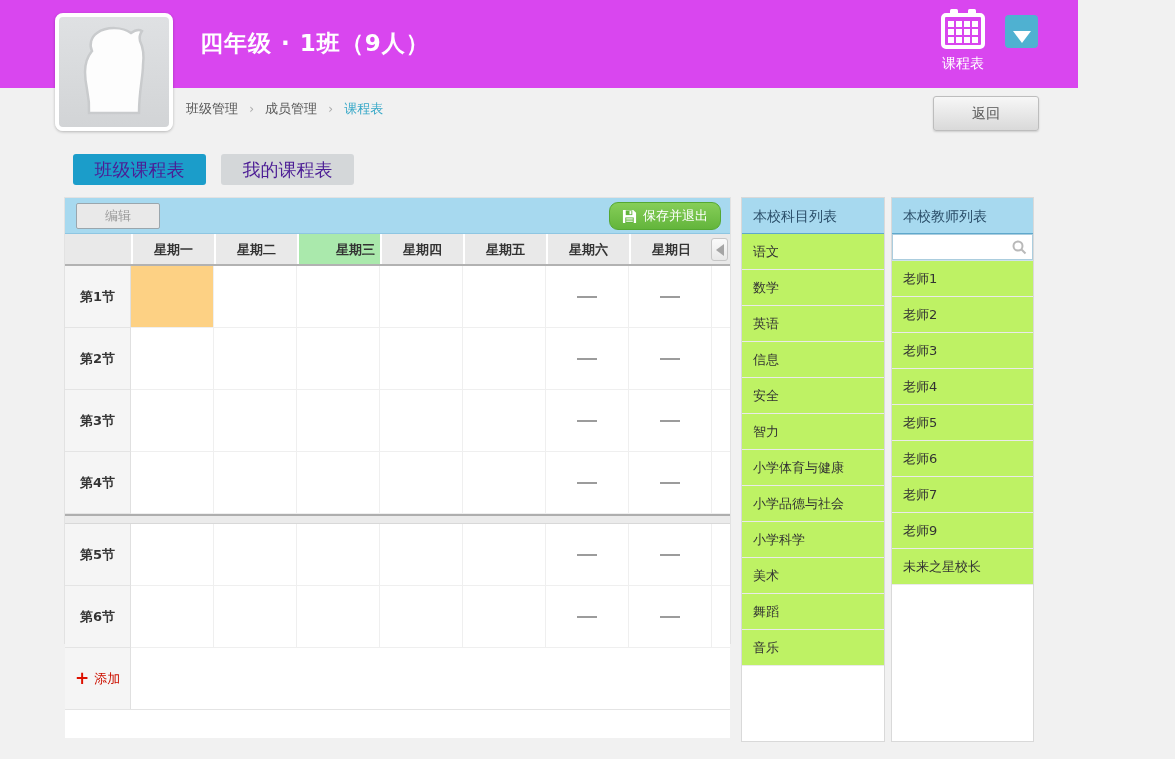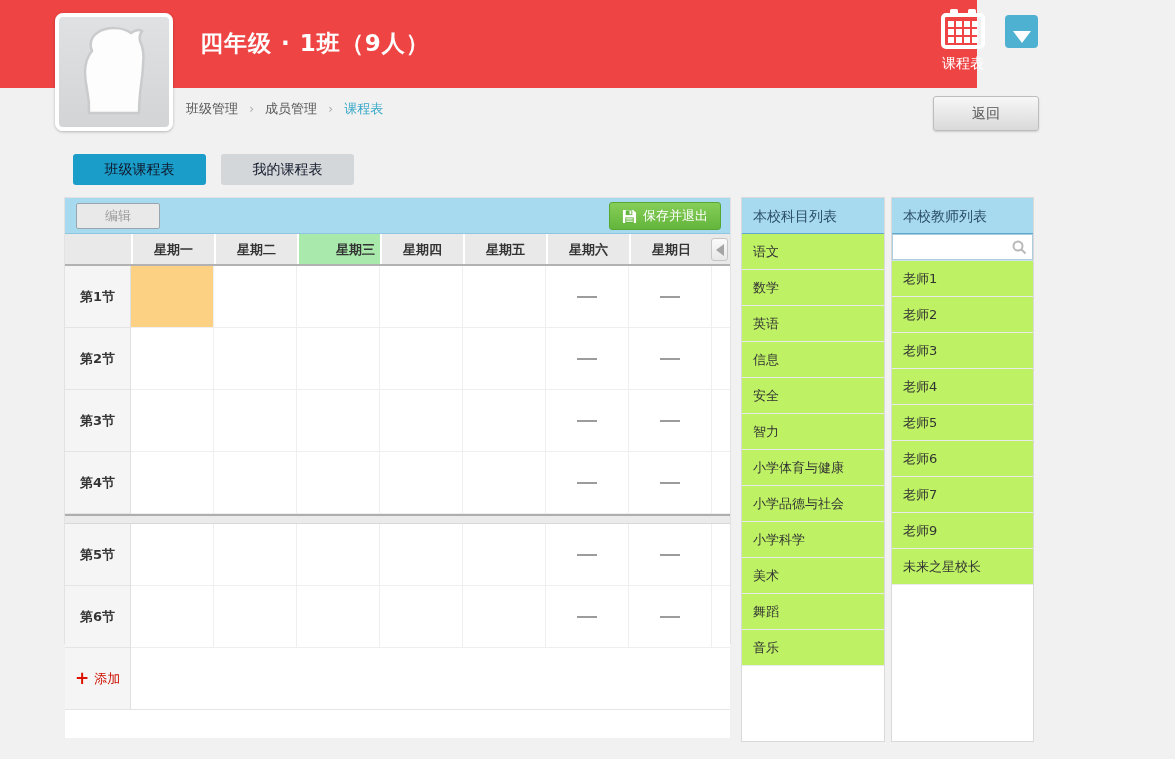--- a/index.html
+++ b/index.html
@@ -5,22 +5,22 @@
   * { margin:0; padding:0; box-sizing:border-box; }
   html,body { width:1175px; height:759px; }
   body {
     font-family:"DejaVu Sans","Liberation Sans",sans-serif;
     background:#f1f1f1;
     position:relative;
     overflow:hidden;
   }
   
   .topbar {
-    position:absolute; left:0; top:0; width:977px; height:88px;
-    background:#ef4444;
+    position:absolute; left:0; top:0; width:1078px; height:88px;
+    background:#d946ef;
   }
   .avatar {
     position:absolute; left:55px; top:13px; width:118px; height:118px;
     background:linear-gradient(#dfe1e3,#d2d4d6);
     border:4px solid #fff; border-radius:8px;
     box-shadow:0 1px 3px rgba(0,0,0,.25);
     z-index:5; overflow:hidden;
   }
   .avatar svg { display:block; width:100%; height:100%; }
   .page-title {
@@ -49,21 +49,21 @@
     background:linear-gradient(#f7f7f7,#d9d9d9);
     border:1px solid #bdbdbd; border-radius:3px;
     font-size:14px; color:#555; cursor:pointer;
     box-shadow:0 1px 2px rgba(0,0,0,.15);
     font-family:inherit;
   }
   
   .tabs { position:absolute; left:73px; top:154px; display:flex; gap:15px; }
   .tab {
     width:133px; height:31px; border:none; border-radius:3px;
-    font-size:14px; color:#0f172a; cursor:pointer; font-family:Liberation Serif, serif;
+    font-size:18px; color:#4c1d95; cursor:pointer; font-family:Liberation Serif, serif;
   }
   .tab.active { background:#1b9dca; }
   .tab.inactive { background:#d4d7d9; }
   
   .content { position:absolute; left:0; top:197px; width:1175px; height:545px; }
   .schedule-panel {
     position:absolute; left:64px; top:0; width:667px; height:447px;
     background:#fff; border:1px solid #e2e2e2;
   }
   .toolbar {
@@ -71,21 +71,21 @@
     border-bottom:1px solid #8ec6e2;
   }
   .edit-btn {
     position:absolute; left:11px; top:5px; width:84px; height:26px;
     background:#e9e9e9; border:1px solid #9aa6ad; color:#9b9b9b;
     font-size:13px; border-radius:2px; cursor:pointer; font-family:inherit;
   }
   .save-btn {
     position:absolute; right:9px; top:4px; height:28px; padding:0 12px;
     background:linear-gradient(#86ce58,#63b53c);
-    border:1px solid #54a windows832; border:1px solid #55a832; border-radius:3px;
+    border:1px solid #54a windows832; border:1px solid #55a832; border-radius:9px;
     color:#fff; font-size:13px; cursor:pointer; font-family:inherit;
     display:flex; align-items:center; gap:6px;
   }
   .save-btn svg { display:block; }
   
   .grid-header { display:flex; height:32px; background:#e9e9e9; border-bottom:2px solid #b2b2b2; }
   .gh-corner { width:66px; }
   .gh-day {
     width:83px; text-align:center; line-height:32px;
     font-size:13px; font-weight:bold; color:#333;

